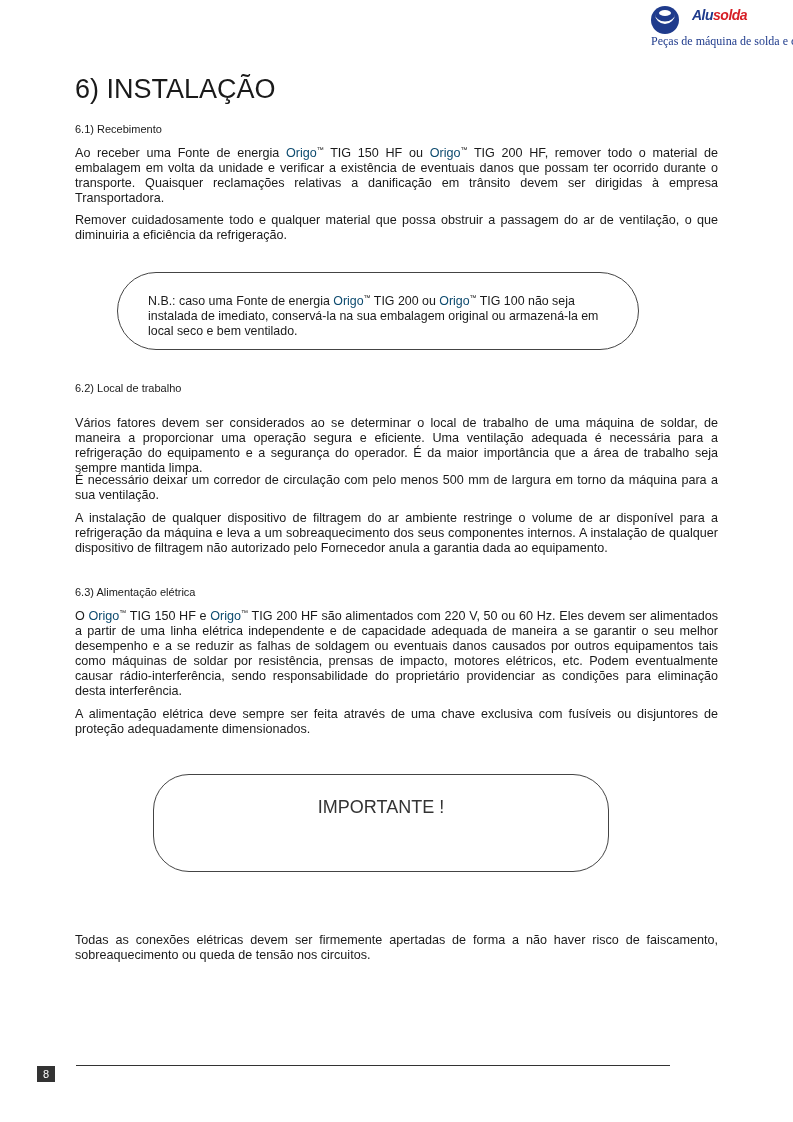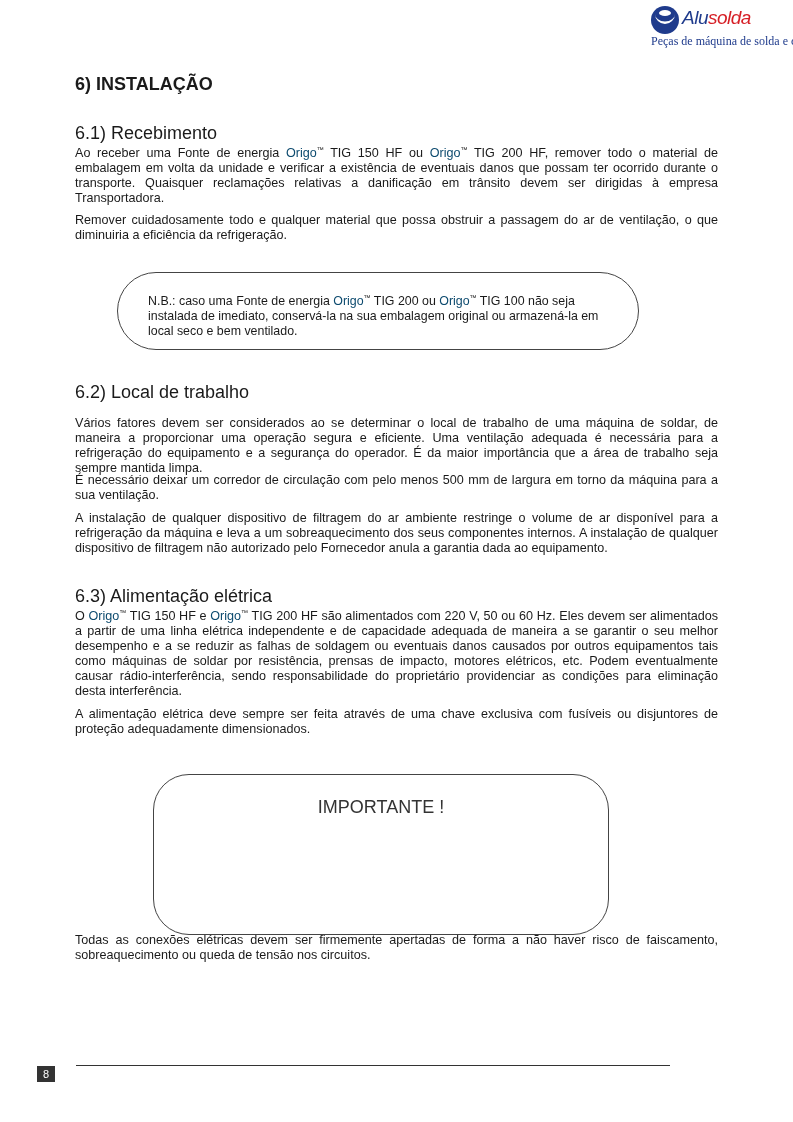--- a/index.html
+++ b/index.html
@@ -1,39 +1,39 @@
 <!DOCTYPE html>
 <html><head>
 <meta charset="utf-8">
 <style>
   html, body { margin: 0; padding: 0; background: #ffffff; }
   body { width: 793px; height: 1122px; position: relative; overflow: hidden;
          font-family: "Liberation Sans", sans-serif; color: #1a1a1a; }
   .logo { position: absolute; left: 648px; top: 3px; width: 140px; height: 46px; }
   .logo-mark { position: absolute; left: 2px; top: 2px; width: 30px; height: 30px; }
-  .logo-name { position: absolute; left: 34px; top: 4px; font-size: 19px; font-weight: normal;
+  .logo-name { position: absolute; left: 44px; top: 4px; font-size: 14px; font-weight: bold;
                font-style: italic; letter-spacing: -0.5px; }
   .logo-name .alu { color: #1f3b8c; }
   .logo-name .solda { color: #d61f26; }
   .logo-tag { position: absolute; left: 3px; top: 31px; font-family: "Liberation Serif", serif;
               font-size: 12px; color: #1f3b8c; white-space: nowrap; }
 
-  .page-title { position: absolute; left: 75px; top: 74px; font-size: 18px; color: #1a1a1a; margin: 0; font-weight: bold; }
+  .page-title { position: absolute; left: 75px; top: 74px; font-size: 27px; color: #1a1a1a; margin: 0; font-weight: normal; }
 
-  .sec-head { position: absolute; left: 75px; font-size: 18px; margin: 0; font-weight: normal; }
+  .sec-head { position: absolute; left: 75px; font-size: 11px; margin: 0; font-weight: normal; }
   .para { position: absolute; left: 75px; width: 643px; font-size: 12.6px; line-height: 15px;
           text-align: justify; margin: 0; }
   .origo { color: #0c4a6e; }
   sup.tm { font-size: 7px; vertical-align: 5px; }
 
   .nb-box { position: absolute; left: 117px; top: 272px; width: 522px; height: 78px;
             border: 1.3px solid #444; border-radius: 40px; box-sizing: border-box; }
   .nb-text { position: absolute; left: 30px; top: 17px; width: 470px; font-size: 12.4px; line-height: 15px; margin: 0; }
 
-  .imp-box { position: absolute; left: 153px; top: 774px; width: 456px; height: 161px;
+  .imp-box { position: absolute; left: 153px; top: 774px; width: 456px; height: 98px;
              border: 1.3px solid #444; border-radius: 36px; box-sizing: border-box; }
   .imp-title { position: absolute; left: 0; right: 0; top: 22px; text-align: center; font-size: 18px; color: #333; margin: 0; font-weight: normal; }
   .imp-text { position: absolute; left: 33px; top: 59px; width: 392px; font-size: 12.4px; line-height: 15px;
               text-align: justify; margin: 0; color: #222; }
 
   .page-num { position: absolute; left: 37px; top: 1066px; width: 18px; height: 16px; background: #333;
               color: #fff; font-size: 11px; text-align: center; line-height: 16px; }
   .footer-rule { position: absolute; left: 76px; top: 1065px; width: 594px; height: 1px; background: #333; }
 </style>
 </head>

